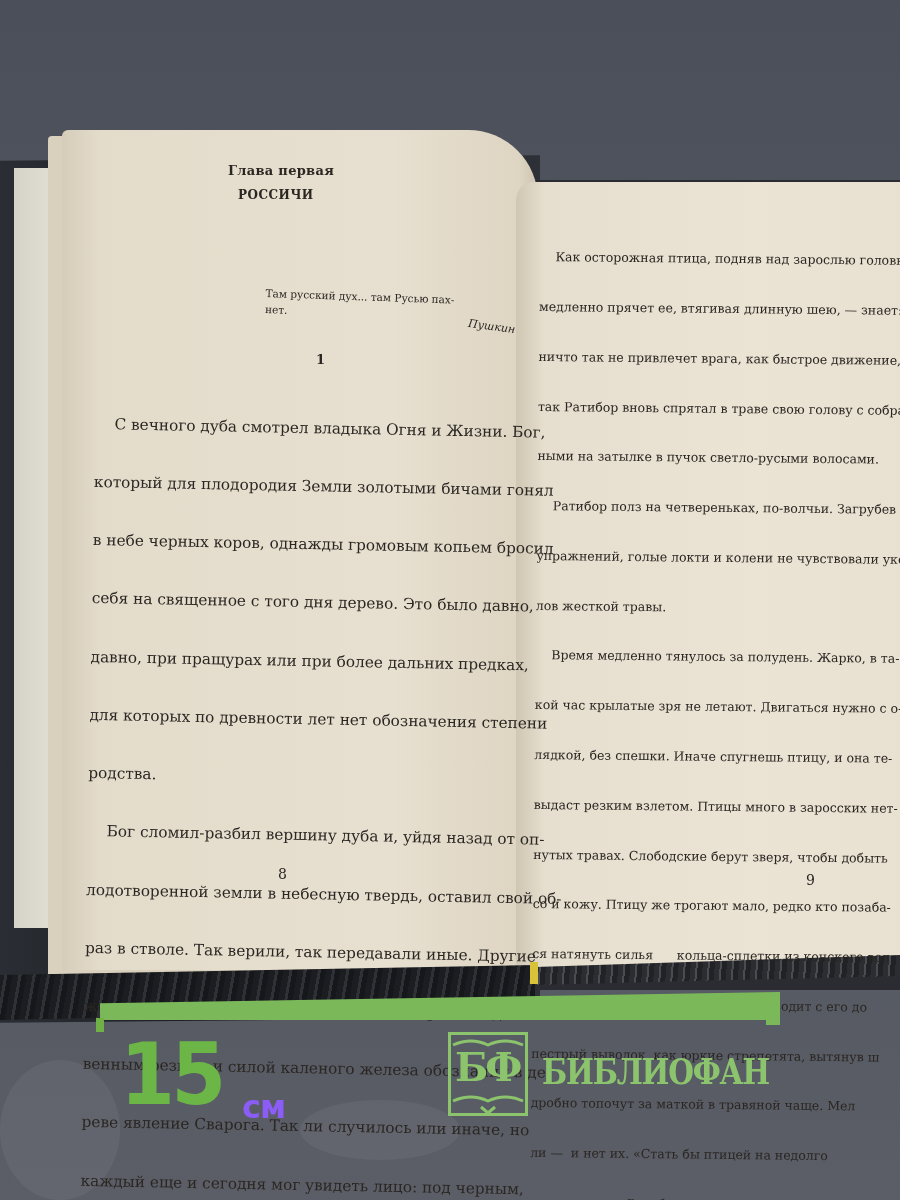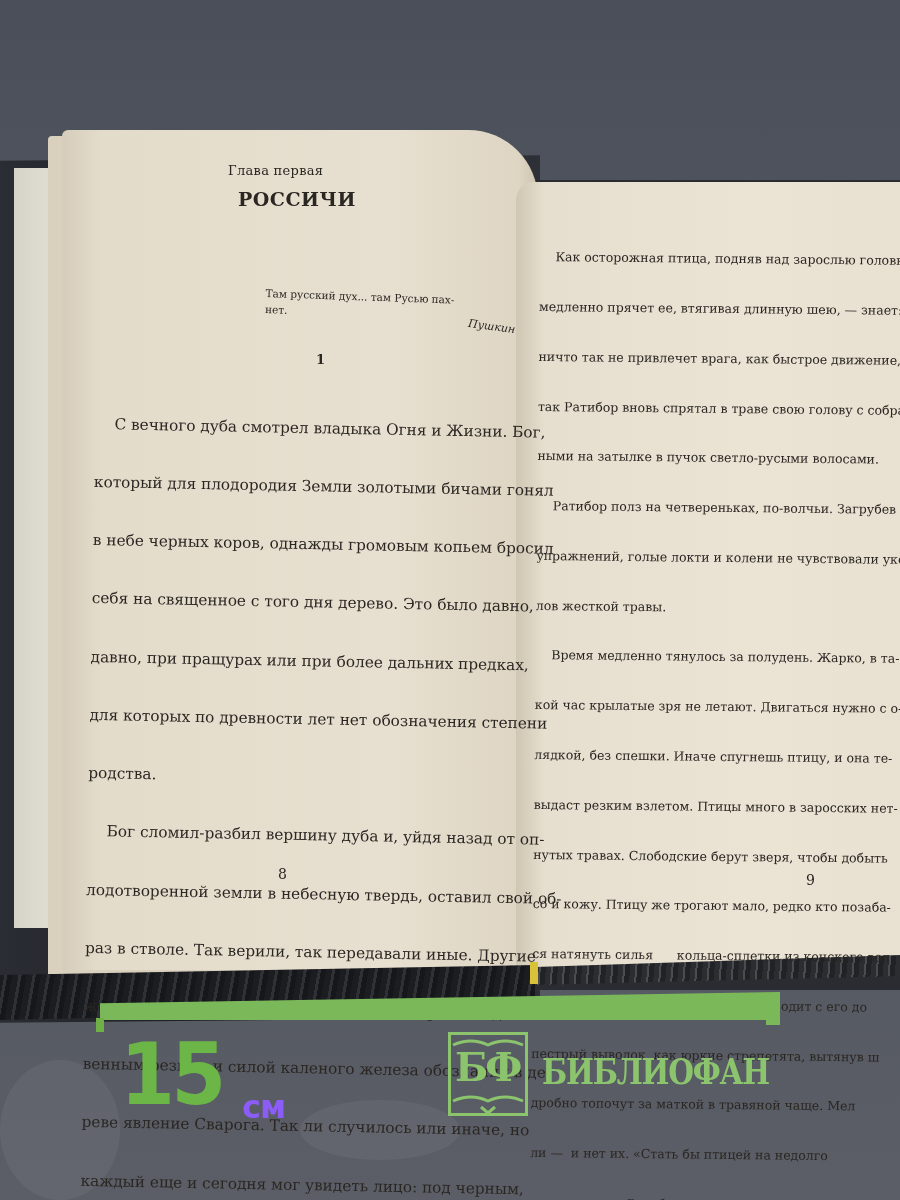--- a/index.html
+++ b/index.html
@@ -51,22 +51,22 @@
     overflow:hidden;
   }
   .page-right {
     position:absolute; left:516px; top:182px; width:400px; height:790px;
     background: linear-gradient(90deg,#cfc6b3 0%,#e6dece 7%,#ebe3d4 60%,#e8e0d0 100%);
     border-radius: 18px 0 0 0;
     overflow:hidden;
   }
 
   .text { color:#2a2622; position:absolute; }
-  .chapter-label { left:228px; top:163px; font-size:13px; font-weight:normal; letter-spacing:0.3px; }
-  .chapter-title { left:238px; top:188px; font-size:19px; font-weight:bold; letter-spacing:0.5px; }
+  .chapter-label { left:228px; top:163px; font-size:13px; font-weight:bold; letter-spacing:0.3px; }
+  .chapter-title { left:238px; top:188px; font-size:12px; font-weight:bold; letter-spacing:0.5px; }
   .epigraph { left:266px; top:285px; font-size:10.5px; line-height:16px; width:270px; transform:rotate(2deg); transform-origin:left top; }
   .epigraph-author { left:468px; top:320px; font-size:11px; font-style:italic; transform:rotate(8deg); }
   .section-num { left:316px; top:352px; font-size:13px; font-weight:bold; }
 
   .body-left {
     left:96px; top:376px; width:440px;
     font-size:15.3px; line-height:19.4px; white-space:pre;
     transform: rotate(1.1deg); transform-origin:left top;
   }
   .body-left .ln { display:block; }

